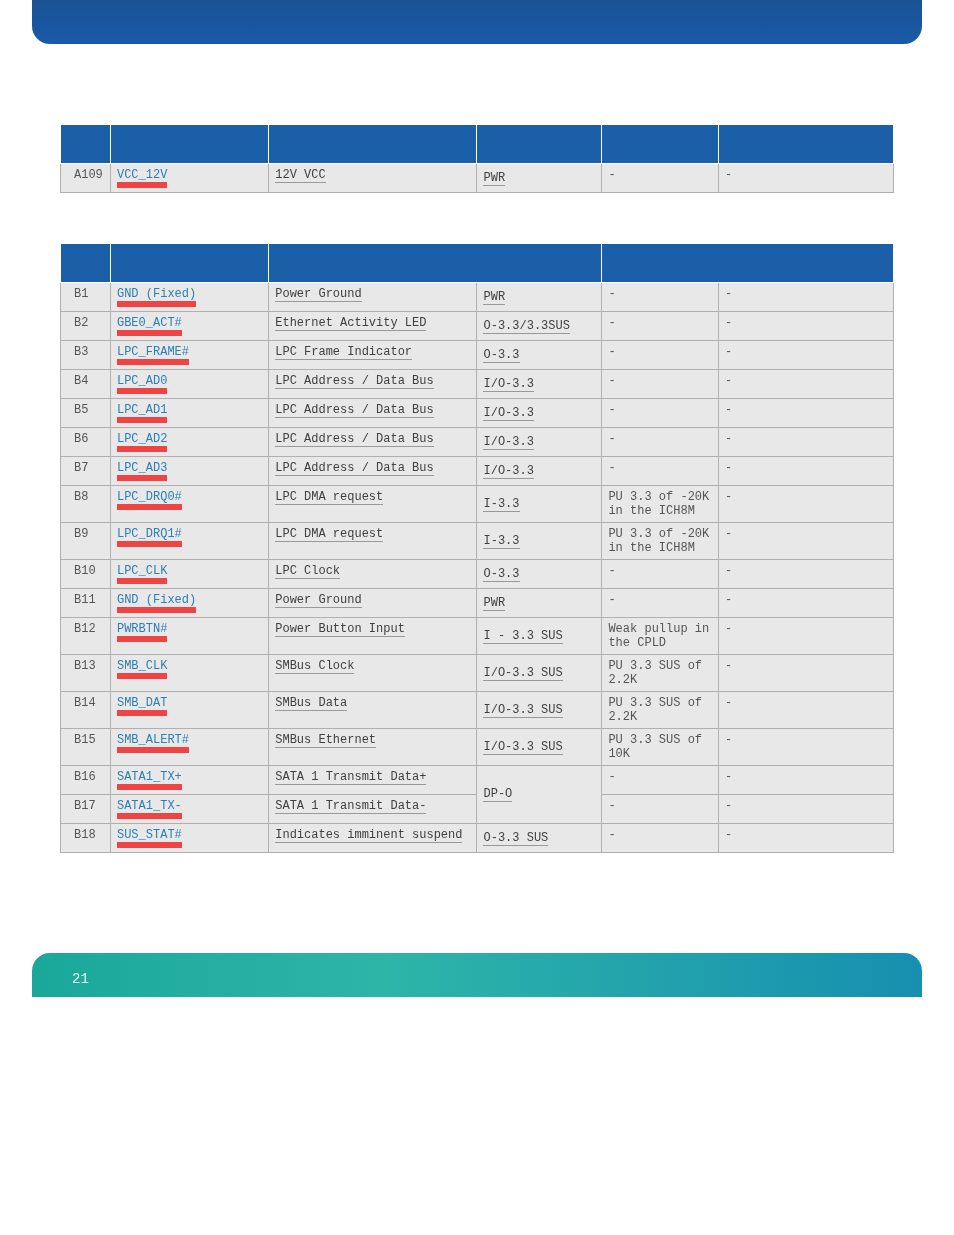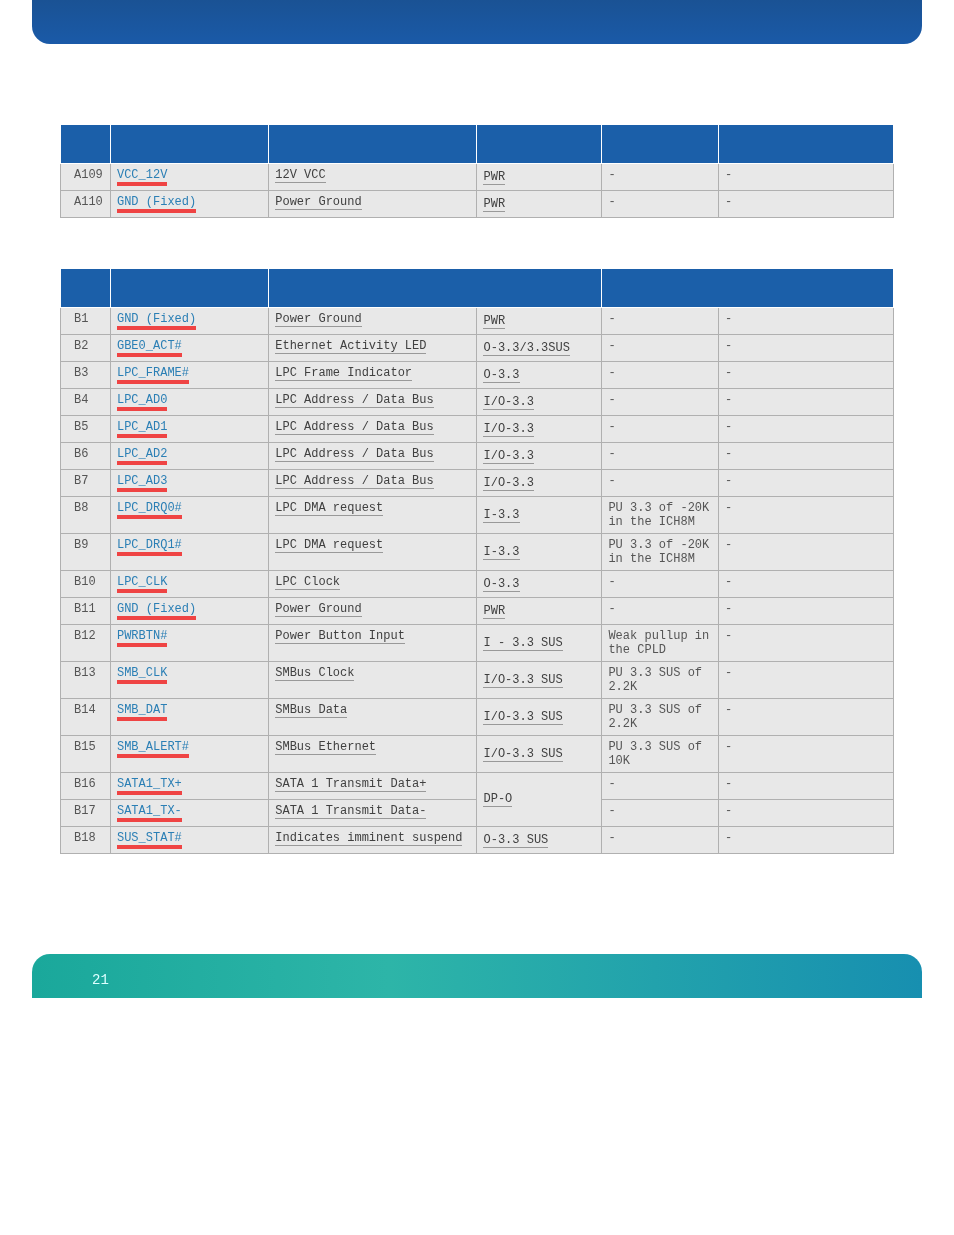--- a/index.html
+++ b/index.html
@@ -32,21 +32,21 @@
   }
   td {
     border: 1px solid #b0b0b0;
     padding: 4px 6px;
     vertical-align: top;
     background: #e8e8e8;
     color: #555;
     word-wrap: break-word;
   }
   td.pin { color: #555; padding-left: 13px; }
-  td span.sig { color: #2b7fb5; border-bottom: 4px solid #ef4444; display: inline-block; }
+  td span.sig { color: #2b7fb5; border-bottom: 6px solid #ef4444; display: inline-block; }
   td span.blk { border-bottom: 1px solid #999; display: inline-block; color:#404040; }
   .tbl1 col.c1 { width: 6%; }
   .tbl1 col.c2 { width: 19%; }
   .tbl1 col.c3 { width: 25%; }
   .tbl1 col.c4 { width: 15%; }
   .tbl1 col.c5 { width: 14%; }
   .tbl1 col.c6 { width: 21%; }
   .tbl2 col.c1 { width: 6%; }
   .tbl2 col.c2 { width: 19%; }
   .tbl2 col.c3 { width: 25%; }
@@ -56,21 +56,21 @@
   .gap { height: 50px; }
   .bottom-banner {
     margin: 60px 32px 0 32px;
     height: 44px;
     background: linear-gradient(to right, #1aa89b, #2db5a8 40%, #178fb0);
     border-top-left-radius: 18px;
     border-top-right-radius: 18px;
     color: #dff;
     font-family: "Courier New", monospace;
     font-size: 14px;
-    padding-left: 60px;
+    padding-left: 40px;
     line-height: 52px;
   }
 </style>
 </head>
 <body>
 
 <div class="top-banner"></div>
 
 <div class="content">
 
@@ -95,28 +95,20 @@
     </thead>
     <tbody id="tbl1-body">
         <tr>
           <td class="pin">A109</td>
           <td><span class="sig">VCC_12V</span></td>
           <td><span class="blk">12V VCC</span></td>
           <td style="vertical-align: middle;"><span class="blk">PWR</span></td>
           <td>-</td>
           <td>-</td>
         </tr>
-        <tr>
-          <td class="pin">A110</td>
-          <td><span class="sig">GND (Fixed)</span></td>
-          <td><span class="blk">Power Ground</span></td>
-          <td style="vertical-align: middle;"><span class="blk">PWR</span></td>
-          <td>-</td>
-          <td>-</td>
-        </tr>
       </tbody>
   </table>
 
   <div class="gap"></div>
 
   <table class="tbl2">
     <colgroup>
         <col class="c1">
         <col class="c2">
         <col class="c3">

